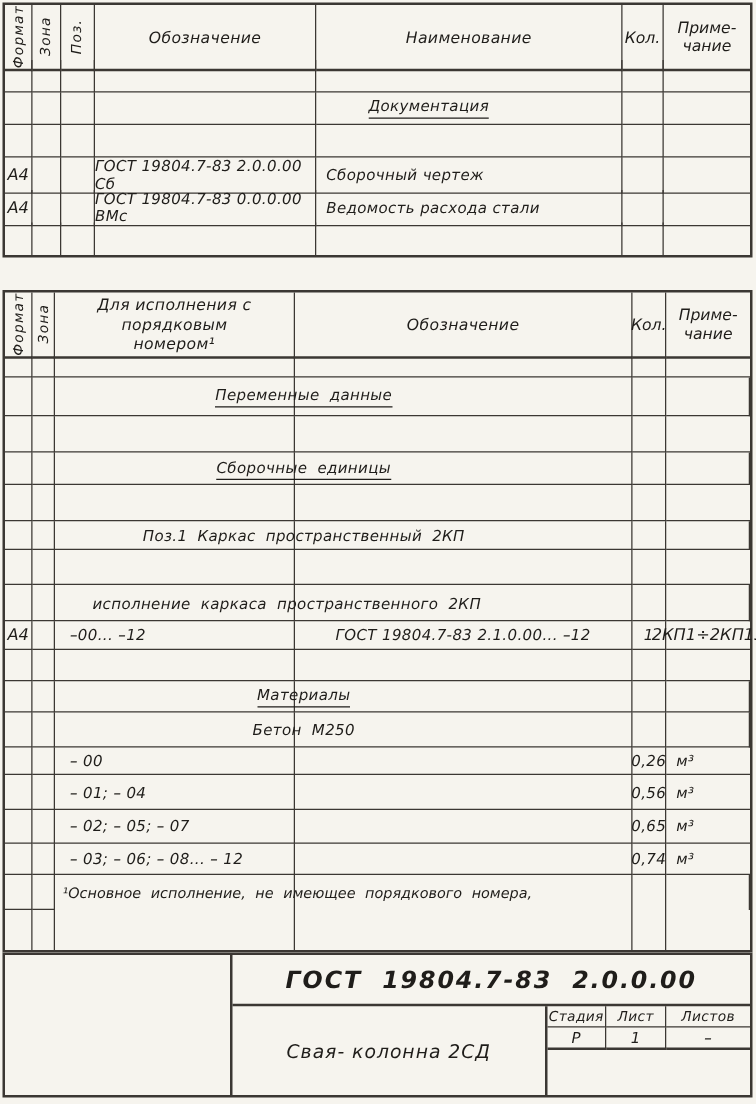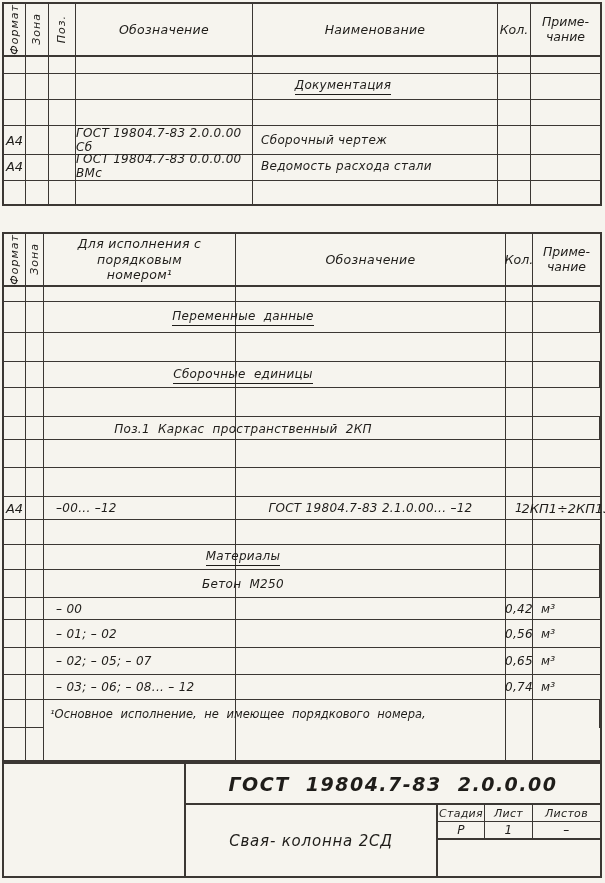--- a/index.html
+++ b/index.html
@@ -215,20 +215,23 @@
         <div class="c"></div>
         <div class="c"></div>
     </div>
     <div class="row" style="height:29px">
       <div class="c"></div>
         <div class="c"></div>
         <div class="c"></div>
         <div class="c"></div>
         <div class="c"></div>
         <div class="c"></div>
+      <div class="ovl left" style="padding-left:30px">
+          <span>исполнение каркаса пространственного 2КП</span>
+        </div>
     </div>
     <div class="row" style="height:23px">
       <div class="c small">А4</div>
       <div class="c"></div>
       <div class="c l pad12">–00... –12</div>
       <div class="c">ГОСТ 19804.7-83  2.1.0.00... –12</div>
       <div class="c qty">1</div>
       <div class="c small">2КП1÷2КП13</div>
     </div>
     <div class="row" style="height:25px">
@@ -259,27 +262,27 @@
         <div class="c"></div>
       <div class="ovl nudge">
           <span>Бетон М250</span>
         </div>
     </div>
     <div class="row" style="height:22px">
       <div class="c"></div>
         <div class="c"></div>
       <div class="c l pad12">– 00</div>
       <div class="c"></div>
-      <div class="c qty">0,42</div>
+      <div class="c qty">0,26</div>
       <div class="c l pad8">м³</div>
     </div>
     <div class="row" style="height:28px">
       <div class="c"></div>
         <div class="c"></div>
-      <div class="c l pad12">– 01;  – 02</div>
+      <div class="c l pad12">– 01;  – 04</div>
       <div class="c"></div>
       <div class="c qty">0,56</div>
       <div class="c l pad8">м³</div>
     </div>
     <div class="row" style="height:27px">
       <div class="c"></div>
         <div class="c"></div>
       <div class="c l pad12">– 02;  – 05;  – 07</div>
       <div class="c"></div>
       <div class="c qty">0,65</div>

